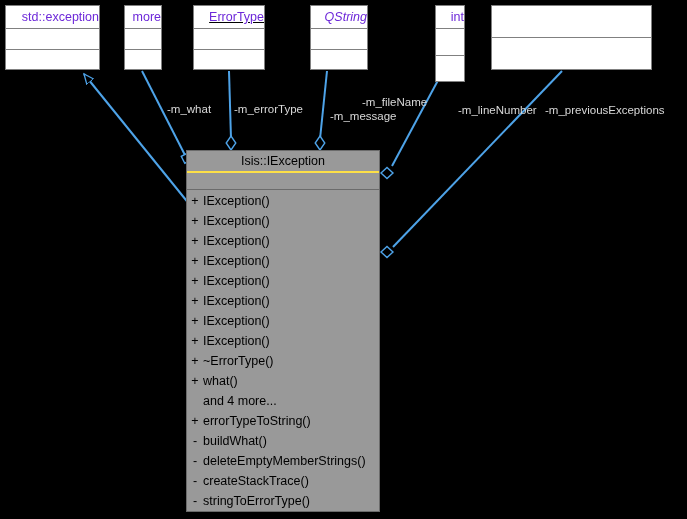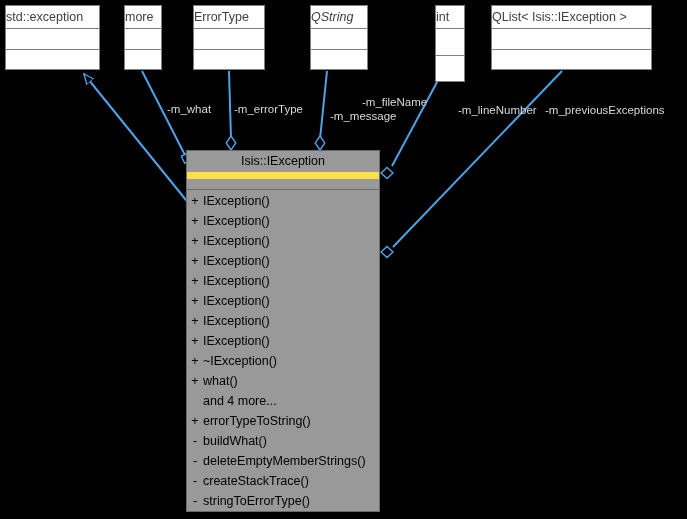--- a/index.html
+++ b/index.html
@@ -31,23 +31,23 @@
     background: #ffffff;
     border: 1px solid #808080;
     display: flex;
     flex-direction: column;
     z-index: 3;
   }
   .ubox .title {
     box-sizing: border-box;
     height: 23px;
     line-height: 22px;
-    text-align: left;
+    text-align: right;
     font-size: 12.5px;
-    color: #404040;
+    color: #6d28d9;
     border-bottom: 1px solid #808080;
     white-space: nowrap;
     overflow: hidden;
   }
   .ubox .comp {
     box-sizing: border-box;
     flex: 1 1 0;
   }
   .ubox .comp.sep {
     border-bottom: 1px solid #808080;
@@ -62,26 +62,26 @@
     width: 194px;
     height: 362px;
     background: #999999;
     border: 1px solid #6b6b6b;
     z-index: 3;
     display: flex;
     flex-direction: column;
   }
   #main-class .mtitle {
     box-sizing: border-box;
-    height: 28px;
+    height: 22px;
     line-height: 21px;
     text-align: center;
     font-size: 12.5px;
     color: #000000;
-    border-bottom: 7px solid #fde047;
+    border-bottom: 2px solid #fde047;
   }
   #main-class .mattrs {
     box-sizing: border-box;
     height: 18px;
     border-bottom: 1px solid #6b6b6b;
   }
   #main-class .mops {
     box-sizing: border-box;
     flex: 1 1 auto;
     padding-top: 1px;
@@ -162,40 +162,39 @@
     <div class="comp sep"></div>
     <div class="comp"></div>
   </div>
 
   <div class="ubox" id="cls-1" style="left: 124px; top: 5px; width: 38px; height: 65px;">
     <div class="title">more</div>
     <div class="comp sep"></div>
     <div class="comp"></div>
   </div>
 
-  <div class="ubox" id="cls-2" style="left: 193px; top: 5px; width: 72px; height: 65px;">
+  <div class="ubox" id="cls-2" style="left: 193px; top: 5px; width: 72px; height: 65px; text-decoration: underline;">
     <div class="title">ErrorType</div>
     <div class="comp sep"></div>
     <div class="comp"></div>
   </div>
 
   <div class="ubox" id="cls-3" style="left: 310px; top: 5px; width: 58px; height: 65px; font-style: italic;">
     <div class="title">QString</div>
     <div class="comp sep"></div>
     <div class="comp"></div>
   </div>
 
   <div class="ubox" id="cls-4" style="left: 435px; top: 5px; width: 30px; height: 77px;">
     <div class="title">int</div>
     <div class="comp sep"></div>
     <div class="comp"></div>
   </div>
 
   <div class="ubox" id="cls-5" style="left: 491px; top: 5px; width: 161px; height: 65px;">
-    <div class="title">QList&lt; Isis::IException &gt;</div>
     <div class="comp sep"></div>
     <div class="comp"></div>
   </div>
 
   <div id="main-class" style="background: rgb(153, 153, 153);">
     <div class="mtitle">Isis::IException</div>
     <div class="mattrs"></div>
     <div class="mops" id="main-ops">
         <div class="mrow">
           <span class="vis">+</span>
@@ -224,21 +223,21 @@
         <div class="mrow">
           <span class="vis">+</span>
           <span class="mname">IException()</span>
         </div>
         <div class="mrow">
           <span class="vis">+</span>
           <span class="mname">IException()</span>
         </div>
         <div class="mrow">
           <span class="vis">+</span>
-          <span class="mname">~IException()</span>
+          <span class="mname">~ErrorType()</span>
         </div>
         <div class="mrow">
           <span class="vis">+</span>
           <span class="mname">what()</span>
         </div>
         <div class="mrow">
           <span class="vis"></span>
           <span class="mname">and 4 more...</span>
         </div>
         <div class="mrow">

